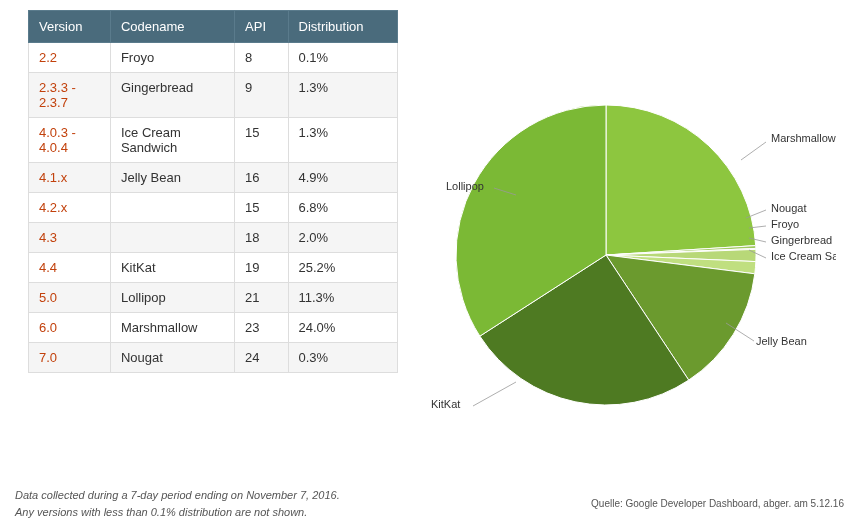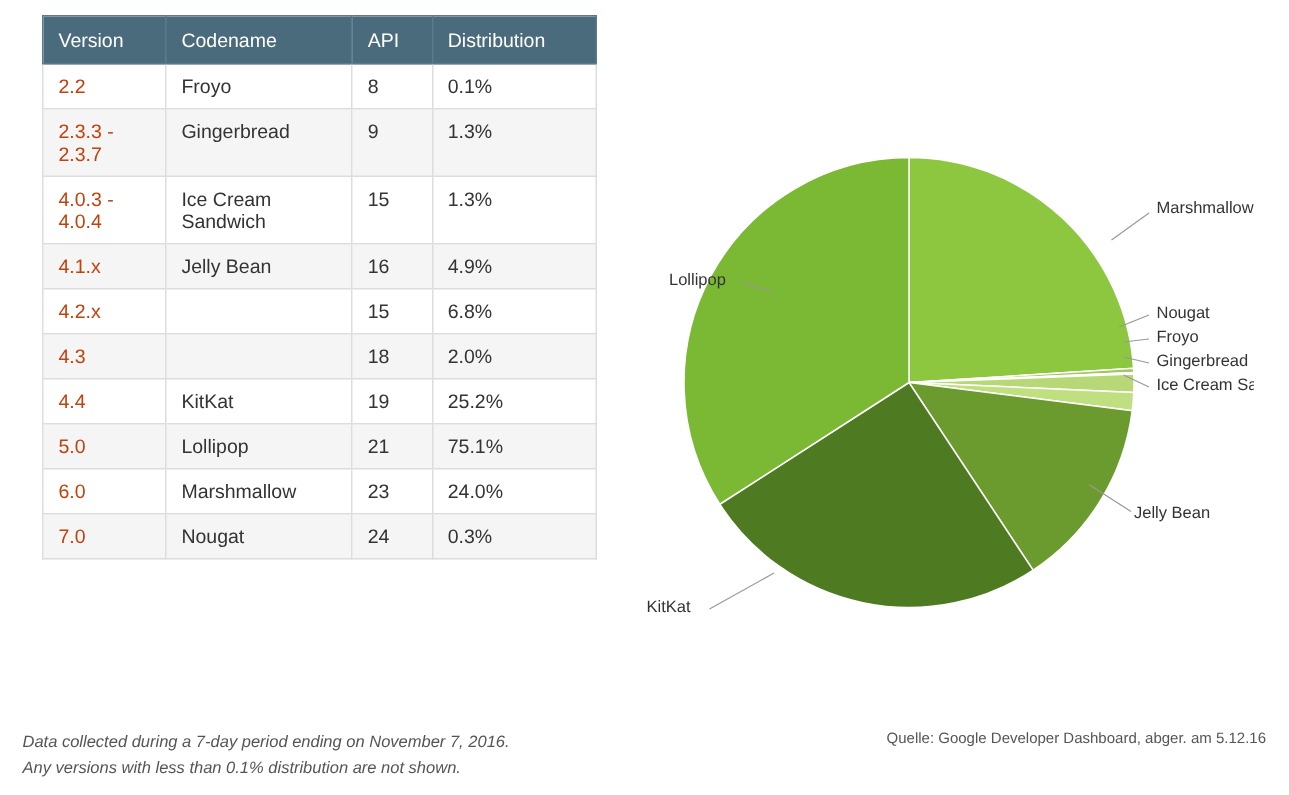--- a/index.html
+++ b/index.html
@@ -63,21 +63,21 @@
       position: relative;
       padding-top: 10px;
     }
     .footer-text {
       font-size: 11px;
       color: #555;
       font-style: italic;
       margin-top: 8px;
       display: flex;
       justify-content: space-between;
-      align-items: flex-start;
+      align-items: center;
     }
     .footer-text .left-note {
       max-width: 380px;
       line-height: 1.5;
     }
     .footer-text .right-note {
       font-style: normal;
       color: #555;
       font-size: 10px;
       text-align: right;
@@ -146,21 +146,21 @@
           <tr>
             <td class="version-cell">4.4</td>
             <td>KitKat</td>
             <td>19</td>
             <td>25.2%</td>
           </tr>
           <tr>
             <td class="version-cell">5.0</td>
             <td>Lollipop</td>
             <td>21</td>
-            <td>75.1%</td>
+            <td>11.3%</td>
           </tr>
           <tr>
             <td class="version-cell">6.0</td>
             <td>Marshmallow</td>
             <td>23</td>
             <td>24.0%</td>
           </tr>
           <tr>
             <td class="version-cell">7.0</td>
             <td>Nougat</td>

